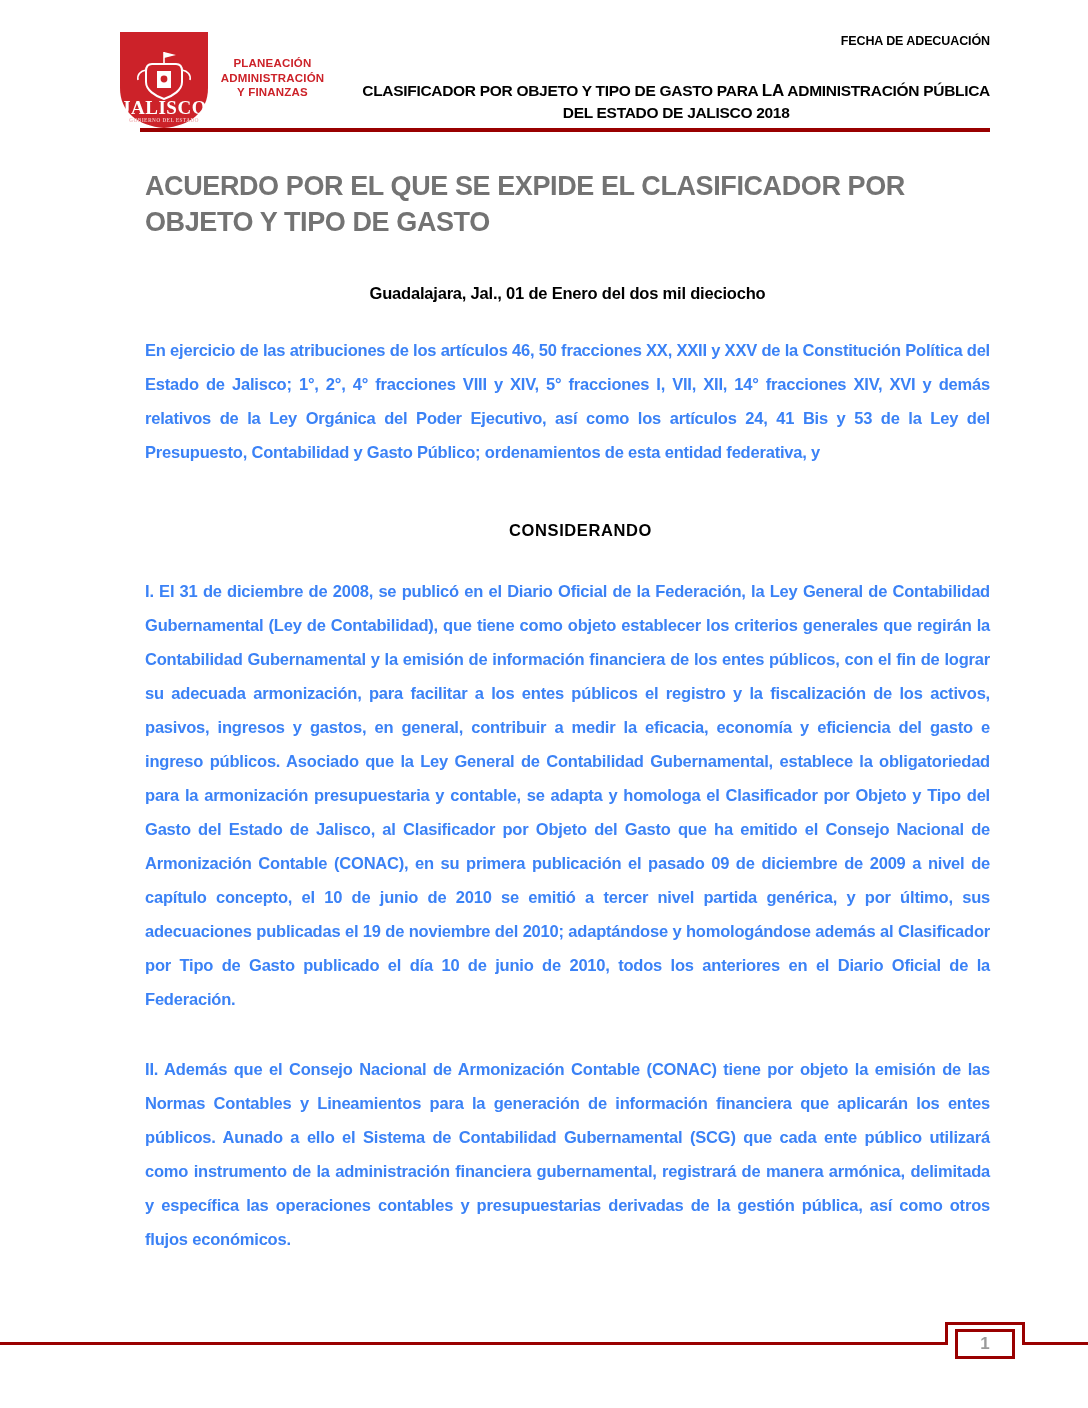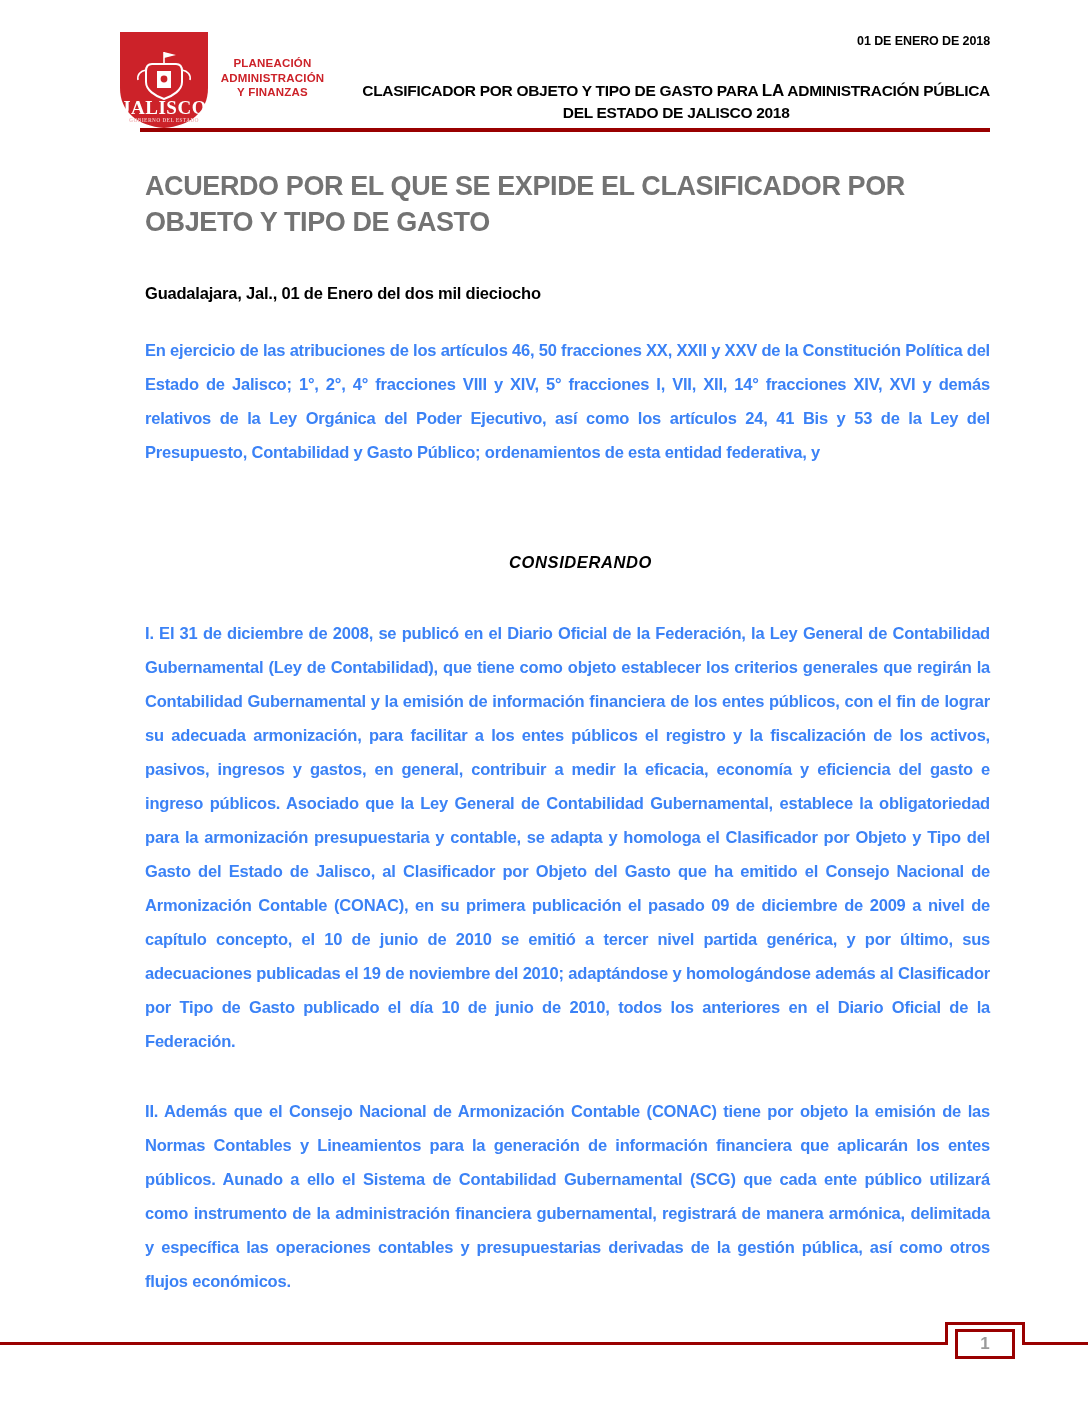--- a/index.html
+++ b/index.html
@@ -105,46 +105,45 @@
   h1.doc-heading {
     margin: 0;
     font-size: 27px;
     font-weight: bold;
     line-height: 36px;
     letter-spacing: -0.4px;
     color: #737373;
   }
   .place-date {
     margin-top: 44px;
-    text-align: left;
+    text-align: center;
     font-size: 16.5px;
     font-weight: bold;
     letter-spacing: -0.2px;
   }
   p.body-par {
     margin: 0;
     margin-top: 30px;
     font-size: 16.5px;
     font-weight: bold;
     line-height: 34px;
     text-align: justify;
     letter-spacing: -0.2px;
     color: #3b82f6;
   }
   .considerando {
-    margin-top: 84px;
+    margin-top: 52px;
     text-align: center;
     font-size: 16.5px;
     font-weight: bold;
     letter-spacing: 0.6px;
     padding-right: 0px;
-    font-style: italic;
   }
   .considerando-inner { display: inline-block; transform: translateX(13px); }
-  p.par-i { margin-top: 44px; }
+  p.par-i { margin-top: 34px; }
   p.par-ii { margin-top: 36px; }
 
   
   .footer {
     position: absolute;
     left: 0;
     bottom: 36px;
     width: 1088px;
     height: 56px;
   }
@@ -211,21 +210,21 @@
       </svg>
 
       <div class="logo-words">
         <span>PLANEACIÓN</span>
         <span>ADMINISTRACIÓN</span>
         <span>Y FINANZAS</span>
       </div>
     </div>
 
     <div class="header-right">
-      <div class="fecha-line">01 DE ENERO DE 2018</div>
+      <div class="fecha-line">FECHA DE ADECUACIÓN</div>
     </div>
 
     <div class="doc-title-wrap">
       <div class="doc-title-line"><span>CLASIFICADOR POR OBJETO Y TIPO DE GASTO PARA </span><span class="title-strong">LA</span><span> ADMINISTRACIÓN PÚBLICA</span></div>
       <div class="doc-title-line">DEL ESTADO DE JALISCO 2018</div>
     </div>
 
     <div class="header-rule"></div>
   </div>
 

